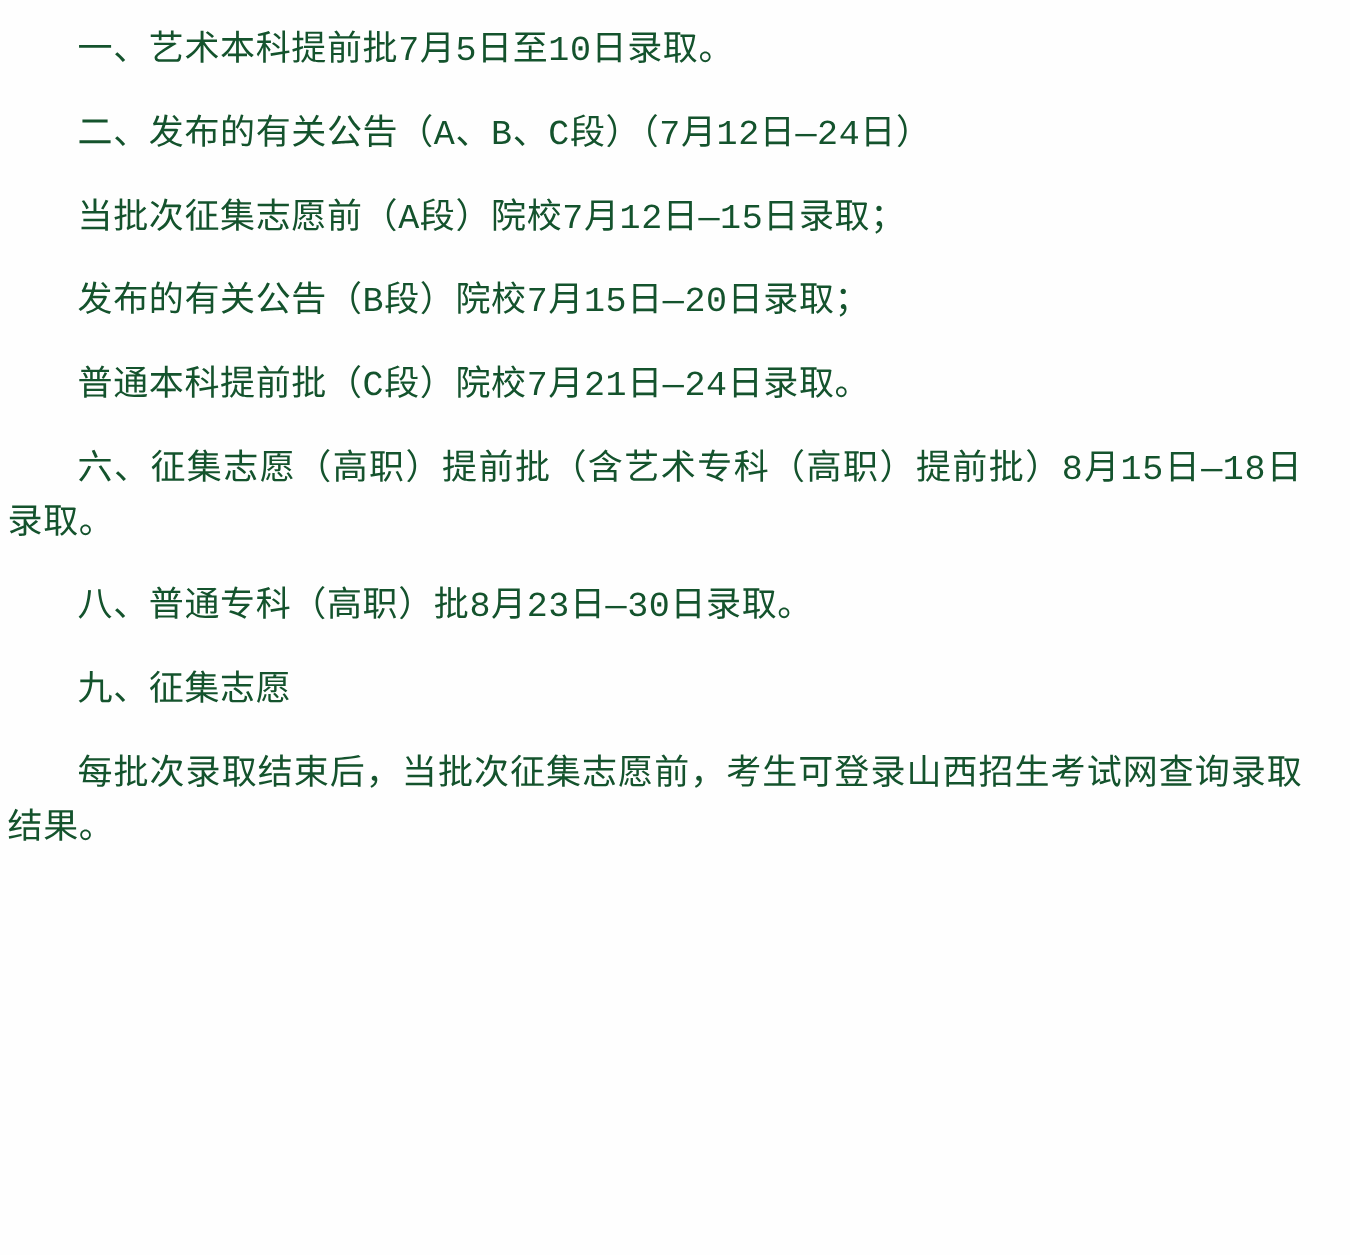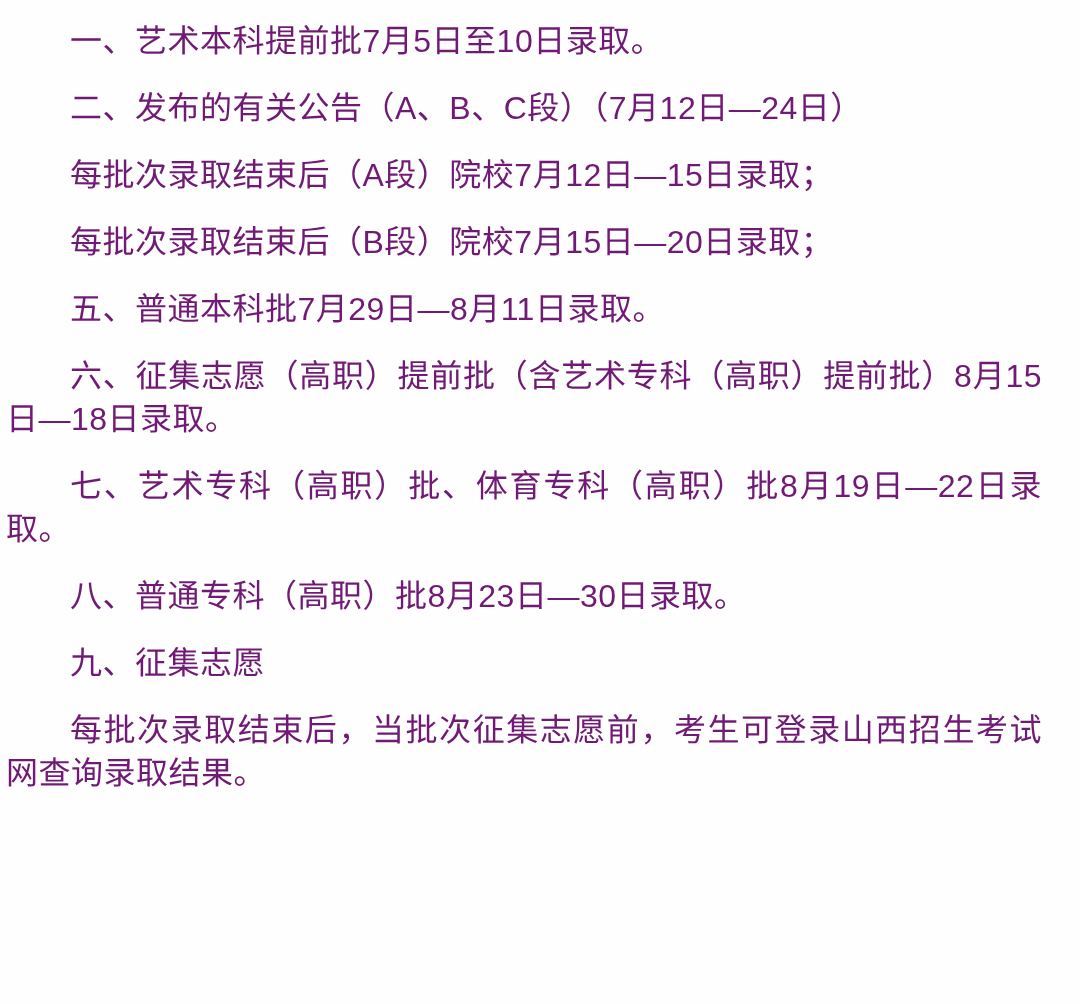--- a/index.html
+++ b/index.html
@@ -14,42 +14,41 @@
     margin: 0 auto;
     background: #fefefe;
     overflow: hidden;
     box-sizing: border-box;
   }
   .article-body {
     box-sizing: border-box;
     width: 100%;
     height: 100%;
     padding: 20px 38px 0 6px;
-    font-family: Liberation Sans, sans-serif;
-    font-size: 32px;
+    font-family: Liberation Mono, monospace;
+    font-size: 28px;
     line-height: 43px;
-    color: #701a75;
+    color: #14532d;
     letter-spacing: 0.5px;
     text-align: justify;
   }
   .article-body p {
     margin: 0 0 24px 0;
     text-indent: 2em;
     word-break: break-all;
   }
 </style>
 </head>
 <body>
 
 <div class="page">
   <main class="article-body">
     <p>一、艺术本科提前批7月5日至10日录取。</p>
     <p>二、发布的有关公告（A、B、C段）（7月12日—24日）</p>
-    <p>每批次录取结束后（A段）院校7月12日—15日录取；</p>
-    <p>每批次录取结束后（B段）院校7月15日—20日录取；</p>
-    <p>五、普通本科批7月29日—8月11日录取。</p>
+    <p>当批次征集志愿前（A段）院校7月12日—15日录取；</p>
+    <p>发布的有关公告（B段）院校7月15日—20日录取；</p>
+    <p>普通本科提前批（C段）院校7月21日—24日录取。</p>
     <p>六、征集志愿（高职）提前批（含艺术专科（高职）提前批）8月15日—18日录取。</p>
-    <p>七、艺术专科（高职）批、体育专科（高职）批8月19日—22日录取。</p>
     <p>八、普通专科（高职）批8月23日—30日录取。</p>
     <p>九、征集志愿</p>
     <p>每批次录取结束后，当批次征集志愿前，考生可登录山西招生考试网查询录取结果。</p>
   </main>
 </div>
 
 </body></html>

